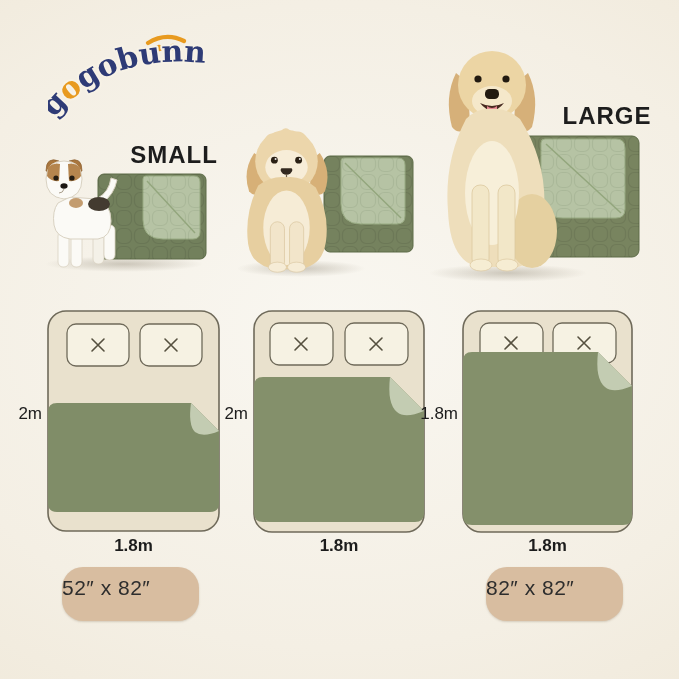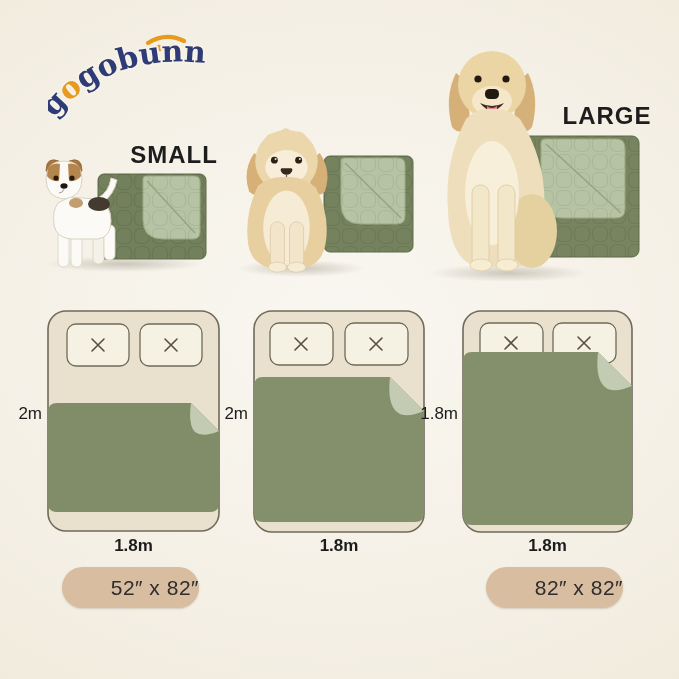--- a/index.html
+++ b/index.html
@@ -10,22 +10,22 @@
   }
   .abs{position:absolute;}
   .size-label{
     font-weight:700;font-size:24px;letter-spacing:1px;color:#1d1d1d;
     text-align:center;width:110px;
   }
   .dim-label{font-size:17px;color:#1c1c1c;line-height:22px;}
   .dim-right{text-align:right;}
   .dim-center{text-align:center;font-weight:bold;}
   .pill{
-    background:#d8bda0;border-radius:21px;height:41px;width:137px;
-    text-align:right;line-height:41px;font-size:21px;color:#2d2d2d;
+    background:#d8bda0;border-radius:21px;height:54px;width:137px;
+    text-align:left;line-height:41px;font-size:21px;color:#2d2d2d;
     letter-spacing:0.5px;
     box-shadow:0 1px 2px rgba(120,100,70,0.25);
   }
   .shadow{
     background:radial-gradient(ellipse at center, rgba(95,84,62,0.28) 0%, rgba(95,84,62,0) 70%);
     border-radius:50%;
   }
   .logo-text{
     font-family:"DejaVu Serif",serif;font-weight:bold;font-size:30px;
     paint-order:stroke;stroke:#f7f2e6;stroke-width:4px;stroke-linejoin:round;

